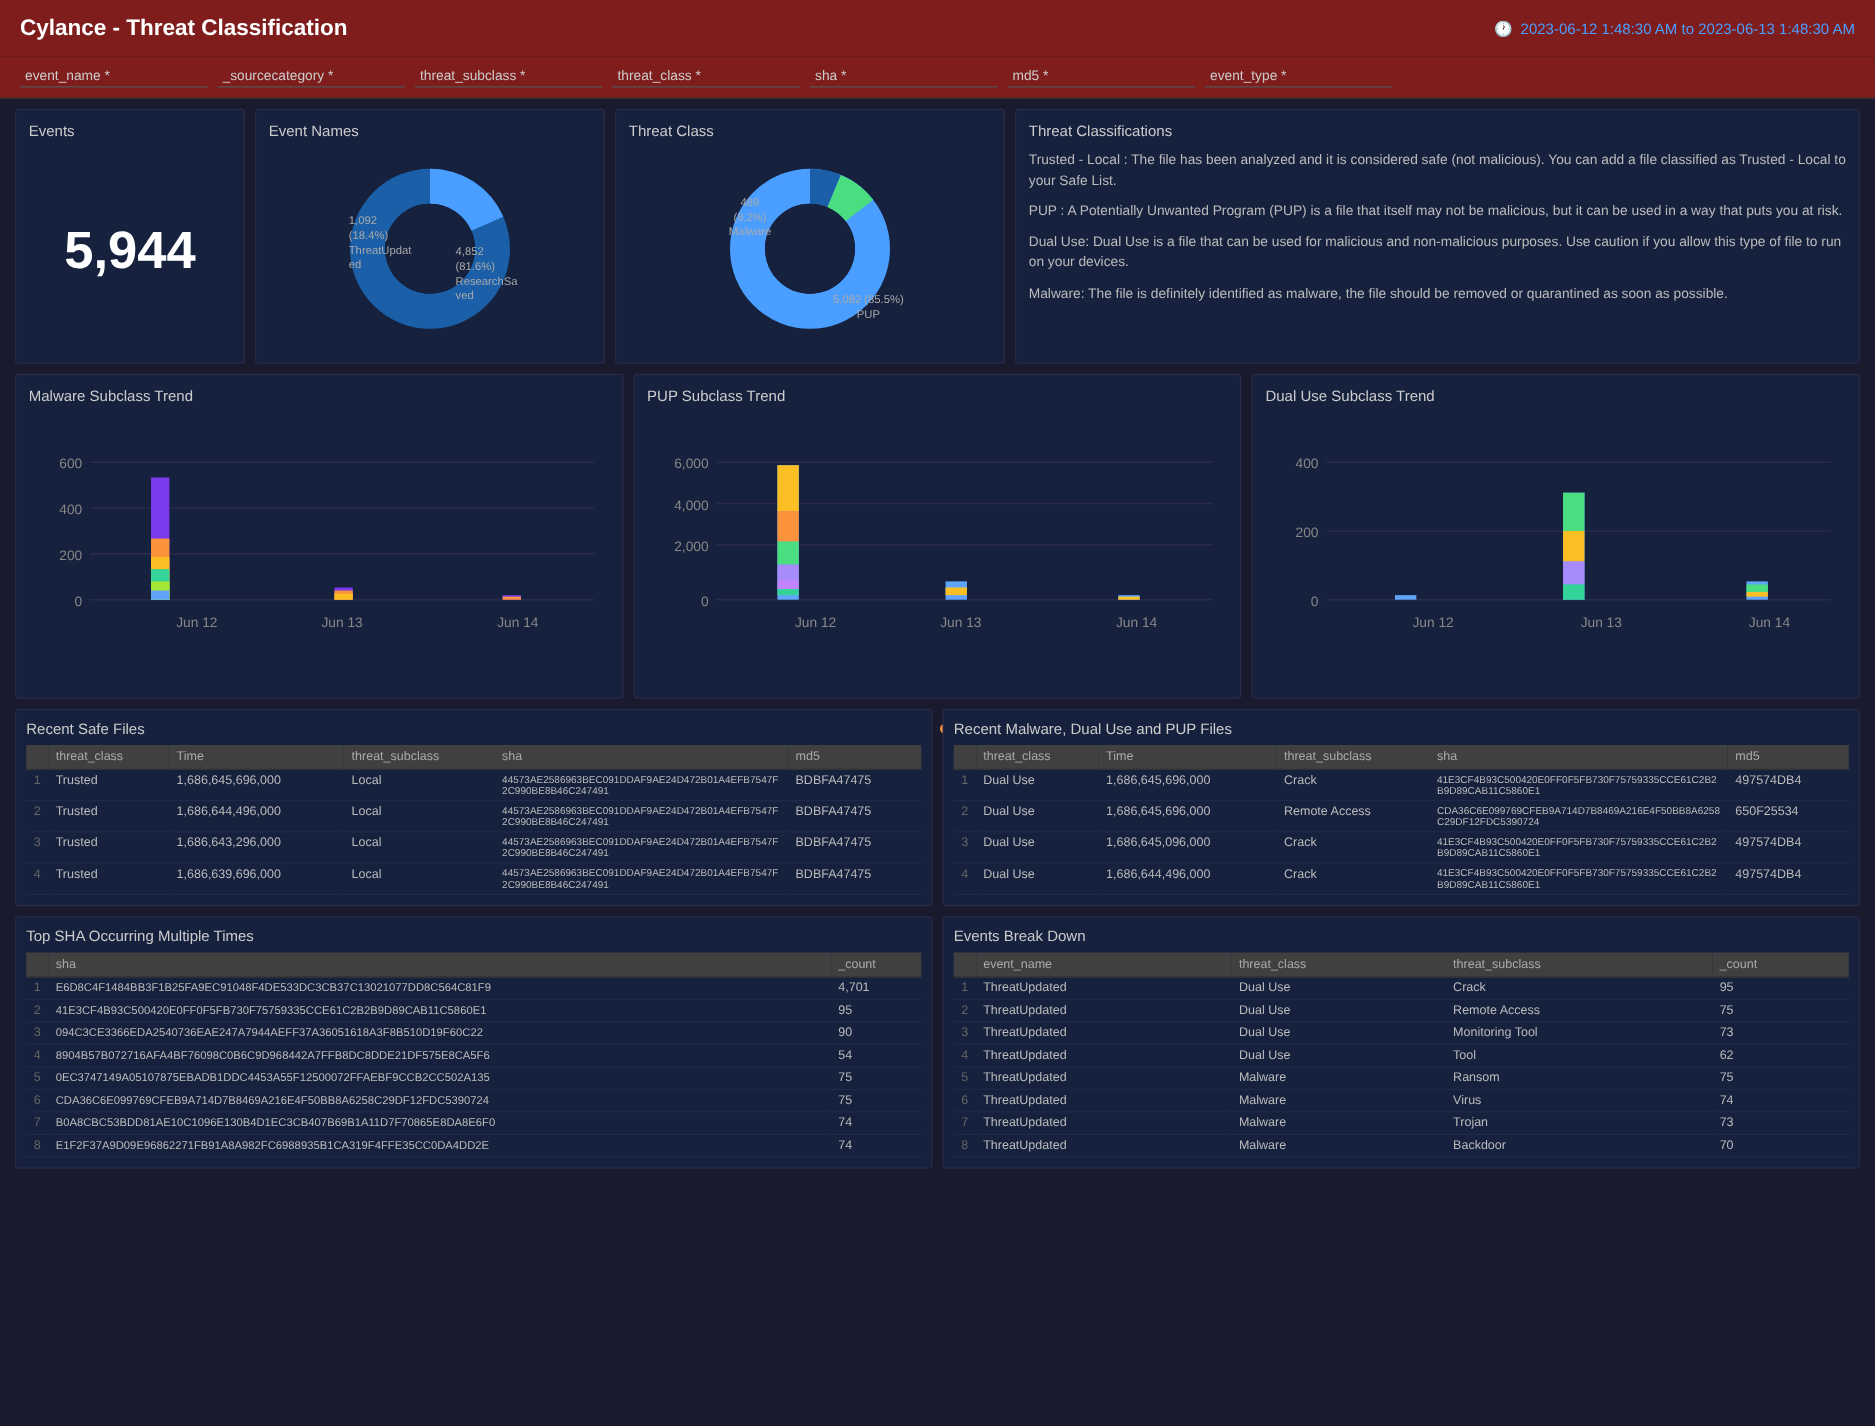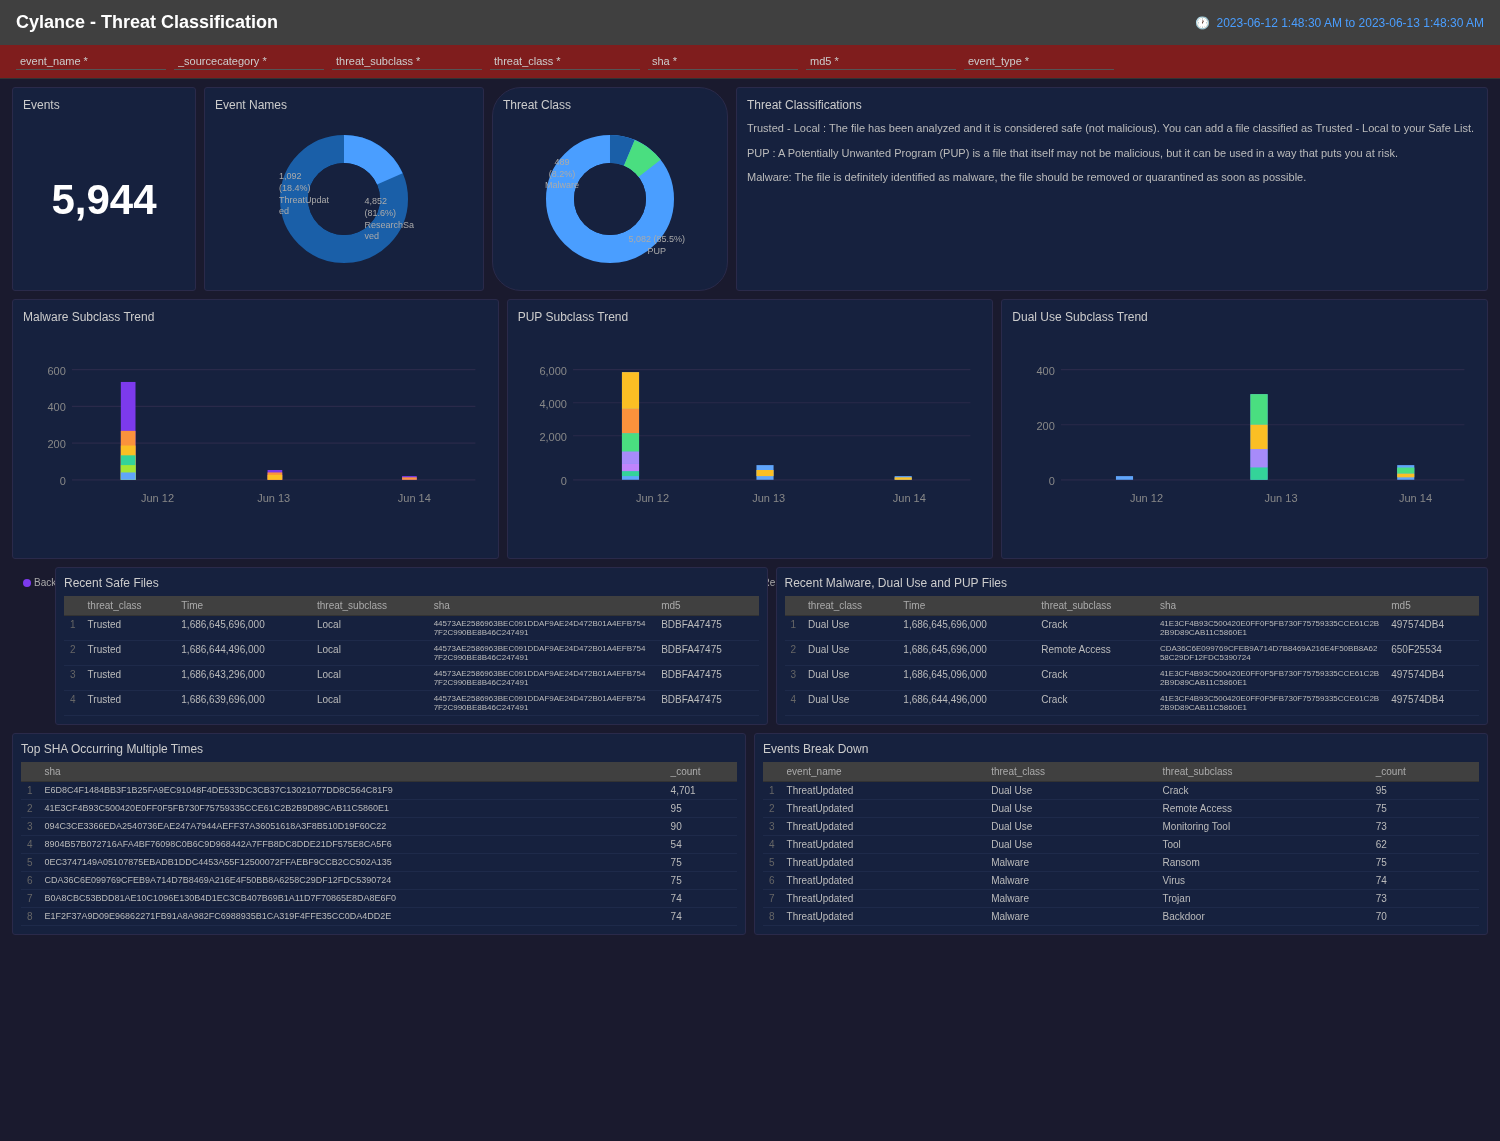--- a/index.html
+++ b/index.html
@@ -1,53 +1,53 @@
 <!DOCTYPE html>
 <html><head>
   <meta charset="utf-8">
   <style>
     * { box-sizing: border-box; margin: 0; padding: 0; }
     body { background: #1a1a2e; color: #ccc; font-family: Arial, sans-serif; font-size: 12px; min-width: 1500px; }
     
-    .header { display: flex; justify-content: space-between; align-items: center; padding: 12px 16px; background: #404040; }
+    .header { display: flex; justify-content: space-between; align-items: center; padding: 12px 16px; background: #7f1d1d; }
     .header-title { color: #fff; font-size: 18px; font-weight: bold; }
     .header-date { color: #4a9eff; font-size: 12px; display: flex; align-items: center; gap: 6px; }
     
     .filter-bar { display: flex; gap: 8px; padding: 8px 16px; background: #7f1d1d; border-bottom: 1px solid #333; }
     .filter-item { background: transparent; border: none; border-bottom: 1px solid #555; color: #ccc; font-size: 11px; padding: 2px 4px; min-width: 80px; }
     
     .main { padding: 8px 12px; }
     
     .top-panels { display: flex; gap: 8px; margin-bottom: 8px; }
     .panel { background: #16213e; border: 1px solid #2a2a4a; border-radius: 3px; padding: 10px; }
     .panel-title { color: #ccc; font-size: 12px; margin-bottom: 8px; font-weight: normal; }
     
     .events-panel { width: 184px; display: flex; flex-direction: column; }
     .events-number { color: #fff; font-size: 42px; font-weight: bold; text-align: center; margin: auto; }
     
     .event-names-panel { width: 280px; }
     .event-names-panel .donut-area { display: flex; align-items: center; justify-content: center; position: relative; height: 160px; }
     
-    .threat-class-panel { width: 236px; border-radius: 29px; }
+    .threat-class-panel { width: 312px; }
     .threat-class-panel .donut-area { display: flex; align-items: center; justify-content: center; position: relative; height: 160px; }
     
     .threat-class-desc-panel { flex: 1; }
     .threat-class-desc-panel p { margin-bottom: 8px; color: #bbb; font-size: 11px; line-height: 1.5; }
     .threat-class-desc-panel p:last-child { margin-bottom: 0; }
     
     .charts-row { display: flex; gap: 8px; margin-bottom: 8px; }
     .chart-panel { flex: 1; background: #16213e; border: 1px solid #2a2a4a; border-radius: 3px; padding: 10px; }
     .chart-panel .panel-title { color: #ccc; font-size: 12px; margin-bottom: 6px; }
     .chart-svg { width: 100%; height: 100%; }
     
     .legend { display: flex; flex-wrap: wrap; gap: 4px 10px; margin-top: 6px; }
     .legend-item { display: flex; align-items: center; gap: 3px; font-size: 10px; color: #aaa; }
     .legend-dot { width: 8px; height: 8px; border-radius: 50%; flex-shrink: 0; }
     
-    .tables-row { display: flex; gap: 8px; margin-bottom: 8px; margin-left: 43px; }
+    .tables-row { display: flex; gap: 8px; margin-bottom: 8px; }
     .table-panel { flex: 1; background: #16213e; border: 1px solid #2a2a4a; border-radius: 3px; padding: 8px; }
     .table-panel-title { color: #ccc; font-size: 12px; margin-bottom: 6px; }
     
     table { width: 100%; border-collapse: collapse; font-size: 10px; }
     th { background: #404040; color: #aaa; padding: 4px 6px; text-align: left; font-weight: normal; border-bottom: 1px solid #333; }
     td { padding: 3px 6px; border-bottom: 1px solid #1e2a4a; color: #bbb; vertical-align: top; }
     .row-num { color: #666; width: 16px; }
     
     .bottom-row { display: flex; gap: 8px; }
     .sha-panel { flex: 1; }
@@ -120,20 +120,21 @@
           </svg>
           <span class="donut-label-right" style="bottom:10%; right:-5px; font-size:9px;">5,082 (85.5%)<br>PUP</span>
         </div>
       </div>
     </div>
 
     <div class="panel threat-class-desc-panel">
       <div class="panel-title">Threat Classifications</div>
       <p>Trusted - Local : The file has been analyzed and it is considered safe (not malicious). You can add a file classified as Trusted - Local to your Safe List.</p>
       <p>PUP : A Potentially Unwanted Program (PUP) is a file that itself may not be malicious, but it can be used in a way that puts you at risk.</p>
+      <p>Dual Use: Dual Use is a file that can be used for malicious and non-malicious purposes. Use caution if you allow this type of file to run on your devices.</p>
       <p>Malware: The file is definitely identified as malware, the file should be removed or quarantined as soon as possible.</p>
     </div>
   </div>
 
   <div class="charts-row">
 
     <div class="chart-panel">
       <div class="panel-title">Malware Subclass Trend</div>
       <svg class="chart-svg" viewBox="0 0 380 150">
 

